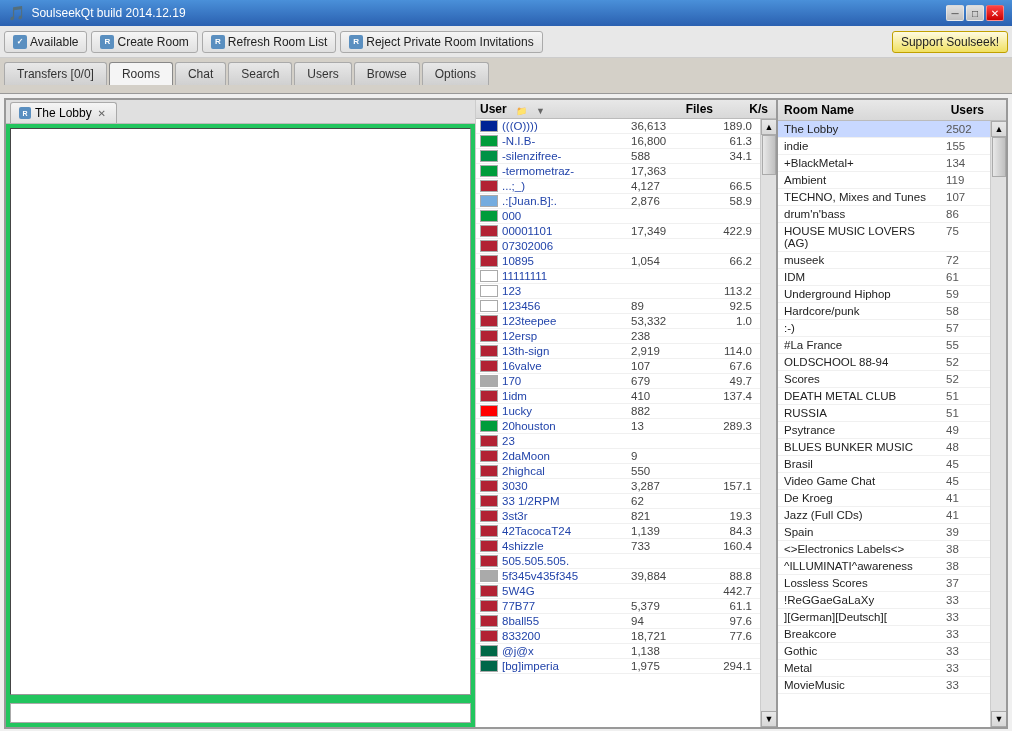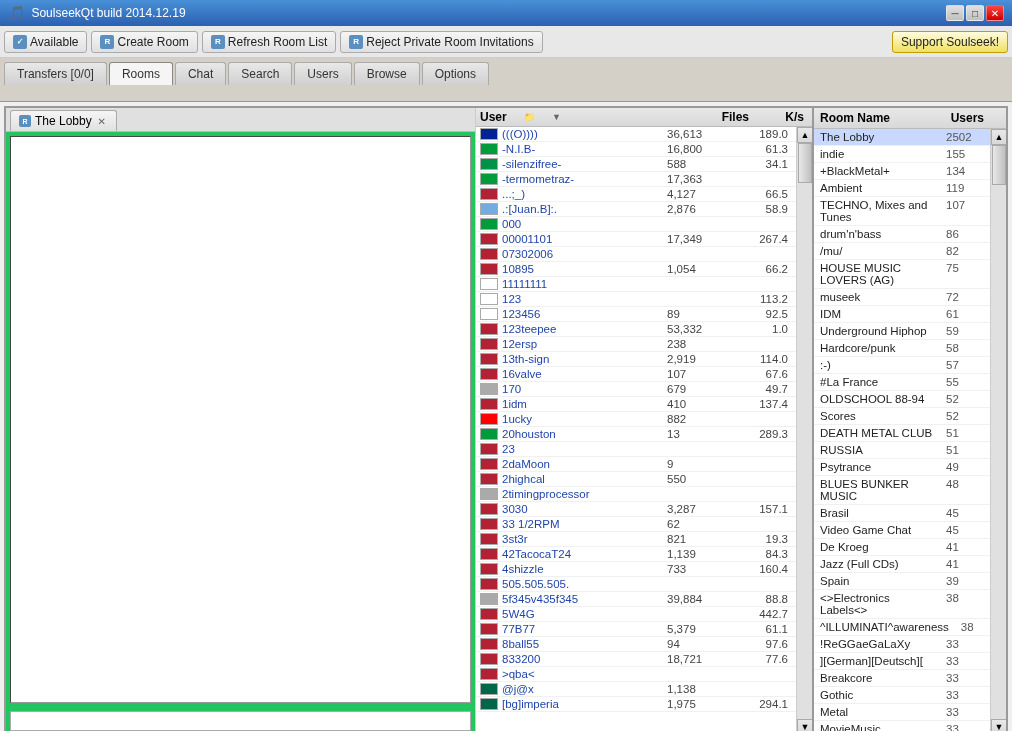--- a/index.html
+++ b/index.html
@@ -82,21 +82,21 @@
       background: linear-gradient(to bottom, #fffbe0, #f0e060);
       border-color: #c0a000;
       justify-content: flex-end;
     }
     
     #tabs {
       background: #d4d0c8;
       border-bottom: 1px solid #999;
       display: flex;
       align-items: flex-start;
-      padding: 4px 4px 16px;
+      padding: 4px 4px 8px;
       gap: 2px;
     }
     .tab {
       padding: 4px 12px;
       border: 1px solid #aaa;
       background: linear-gradient(to bottom, #e8e8e8, #d0d0d0);
       border-bottom: none;
       border-radius: 3px 3px 0 0;
       cursor: pointer;
       font-size: 12px;
@@ -183,22 +183,22 @@
       display: flex;
       background: linear-gradient(to bottom, #e8e8e8, #d8d8d8);
       border-bottom: 1px solid #bbb;
       padding: 2px 4px;
       font-weight: bold;
       gap: 0;
     }
     .users-col-user {
       flex: 1;
       display: flex;
-      align-items: center;
-      gap: 16px;
+      align-items: flex-end;
+      gap: 8px;
     }
     .users-col-files { width: 70px; text-align: right; padding-right: 4px; }
     .users-col-ks { width: 55px; text-align: right; padding-right: 4px; }
     .sort-arrow { font-size: 9px; color: #666; }
     #users-scroll {
       flex: 1;
       overflow-y: auto;
       background: white;
     }
     .user-row {
@@ -226,21 +226,21 @@
     
     #users-scroll-bar {
       width: 16px;
       background: #f0f0f0;
       border-left: 1px solid #ccc;
       display: flex;
       flex-direction: column;
     }
     
     #rooms-panel {
-      width: 194px;
+      width: 230px;
       border-left: 2px solid #999;
       display: flex;
       flex-direction: column;
     }
     #rooms-header {
       display: flex;
       background: linear-gradient(to bottom, #e8e8e8, #d8d8d8);
       border-bottom: 1px solid #bbb;
       font-weight: bold;
     }
@@ -415,21 +415,21 @@
           <div class="user-row">
     <div class="user-flag" style="background:#009c3b;"></div>
     <div class="user-name">000</div>
     <div class="user-files"></div>
     <div class="user-ks"></div>
   </div>
           <div class="user-row">
     <div class="user-flag" style="background:#b22234;"></div>
     <div class="user-name">00001101</div>
     <div class="user-files">17,349</div>
-    <div class="user-ks">267.4</div>
+    <div class="user-ks">422.9</div>
   </div>
           <div class="user-row">
     <div class="user-flag" style="background:#b22234;"></div>
     <div class="user-name">07302006</div>
     <div class="user-files"></div>
     <div class="user-ks"></div>
   </div>
           <div class="user-row">
     <div class="user-flag" style="background:#b22234;"></div>
     <div class="user-name">10895</div>
@@ -514,26 +514,20 @@
     <div class="user-files">9</div>
     <div class="user-ks"></div>
   </div>
           <div class="user-row">
     <div class="user-flag" style="background:#b22234;"></div>
     <div class="user-name">2highcal</div>
     <div class="user-files">550</div>
     <div class="user-ks"></div>
   </div>
           <div class="user-row">
-    <div class="user-flag" style="background:#aaa;"></div>
-    <div class="user-name">2timingprocessor</div>
-    <div class="user-files"></div>
-    <div class="user-ks"></div>
-  </div>
-          <div class="user-row">
     <div class="user-flag" style="background:#b22234;"></div>
     <div class="user-name">3030</div>
     <div class="user-files">3,287</div>
     <div class="user-ks">157.1</div>
   </div>
           <div class="user-row">
     <div class="user-flag" style="background:#b22234;"></div>
     <div class="user-name">33 1/2RPM</div>
     <div class="user-files">62</div>
     <div class="user-ks"></div>
@@ -584,26 +578,20 @@
     <div class="user-flag" style="background:#b22234;"></div>
     <div class="user-name">8ball55</div>
     <div class="user-files">94</div>
     <div class="user-ks">97.6</div>
   </div>
           <div class="user-row">
     <div class="user-flag" style="background:#b22234;"></div>
     <div class="user-name">833200</div>
     <div class="user-files">18,721</div>
     <div class="user-ks">77.6</div>
-  </div>
-          <div class="user-row">
-    <div class="user-flag" style="background:#b22234;"></div>
-    <div class="user-name">&gt;qba&lt;</div>
-    <div class="user-files"></div>
-    <div class="user-ks"></div>
   </div>
           <div class="user-row">
     <div class="user-flag" style="background:#006847;"></div>
     <div class="user-name">@j@x</div>
     <div class="user-files">1,138</div>
     <div class="user-ks"></div>
   </div>
           <div class="user-row">
     <div class="user-flag" style="background:#006749;"></div>
     <div class="user-name">[bg]imperia</div>
@@ -652,24 +640,20 @@
   </div>
           <div class="room-row">
     <div class="room-name">TECHNO, Mixes and Tunes</div>
     <div class="room-users">107</div>
   </div>
           <div class="room-row">
     <div class="room-name">drum'n'bass</div>
     <div class="room-users">86</div>
   </div>
           <div class="room-row">
-    <div class="room-name">/mu/</div>
-    <div class="room-users">82</div>
-  </div>
-          <div class="room-row">
     <div class="room-name">HOUSE MUSIC LOVERS (AG)</div>
     <div class="room-users">75</div>
   </div>
           <div class="room-row">
     <div class="room-name">museek</div>
     <div class="room-users">72</div>
   </div>
           <div class="room-row">
     <div class="room-name">IDM</div>
     <div class="room-users">61</div>
@@ -734,20 +718,24 @@
     <div class="room-name">Spain</div>
     <div class="room-users">39</div>
   </div>
           <div class="room-row">
     <div class="room-name">&lt;&gt;Electronics Labels&lt;&gt;</div>
     <div class="room-users">38</div>
   </div>
           <div class="room-row">
     <div class="room-name">^ILLUMINATI^awareness</div>
     <div class="room-users">38</div>
+  </div>
+          <div class="room-row">
+    <div class="room-name">Lossless Scores</div>
+    <div class="room-users">37</div>
   </div>
           <div class="room-row">
     <div class="room-name">!ReGGaeGaLaXy</div>
     <div class="room-users">33</div>
   </div>
           <div class="room-row">
     <div class="room-name">][German][Deutsch][</div>
     <div class="room-users">33</div>
   </div>
           <div class="room-row">

